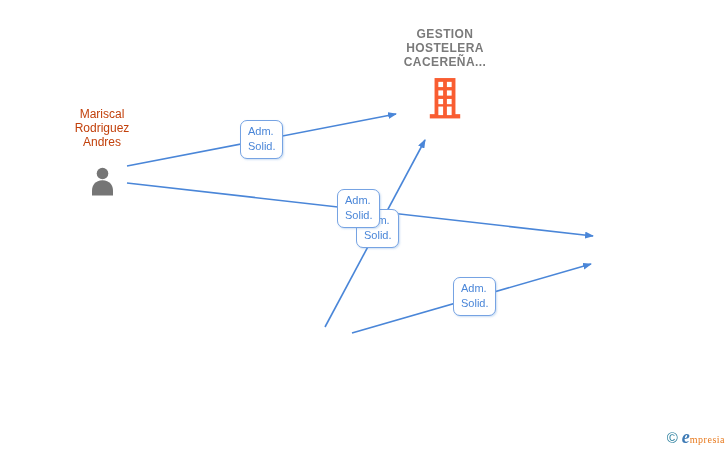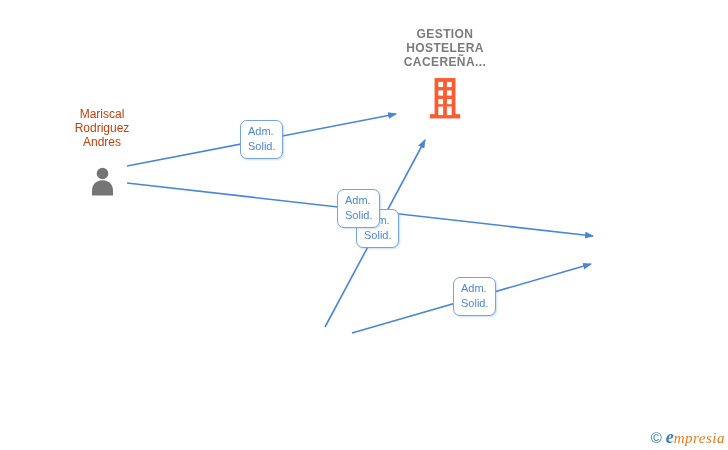--- a/index.html
+++ b/index.html
@@ -20,21 +20,21 @@
     box-shadow:1px 1px 2px rgba(110,160,220,0.35);cursor:pointer;
   }
   .edge-label .lbl{display:block;white-space:pre;}
   .z3{z-index:3;}
   .watermark{
     position:absolute;right:3px;bottom:2px;z-index:4;cursor:pointer;
     font-family:"Liberation Serif",serif;white-space:nowrap;
   }
   .wm-c{color:#2a7f9e;font-size:15px;font-family:"Liberation Sans",sans-serif;}
   .wm-e{color:#3d7ab5;font-style:italic;font-size:18px;font-weight:bold;}
-  .wm-rest{color:#e87a1e;font-style:italic;font-size:15px;letter-spacing:0.5px;}
+  .wm-rest{color:#e87a1e;font-size:10px;letter-spacing:0.5px;}
 </style>
 </head>
 <body>
 
 <div class="canvas">
 
   <svg class="edges-layer" width="728" height="450">
     <defs>
       <marker id="arrow" markerWidth="9" markerHeight="7" refX="8" refY="3.5" orient="auto" markerUnits="userSpaceOnUse">
         <path d="M0,0 L9,3.5 L0,7 Z" fill="#4a86d8"></path>

